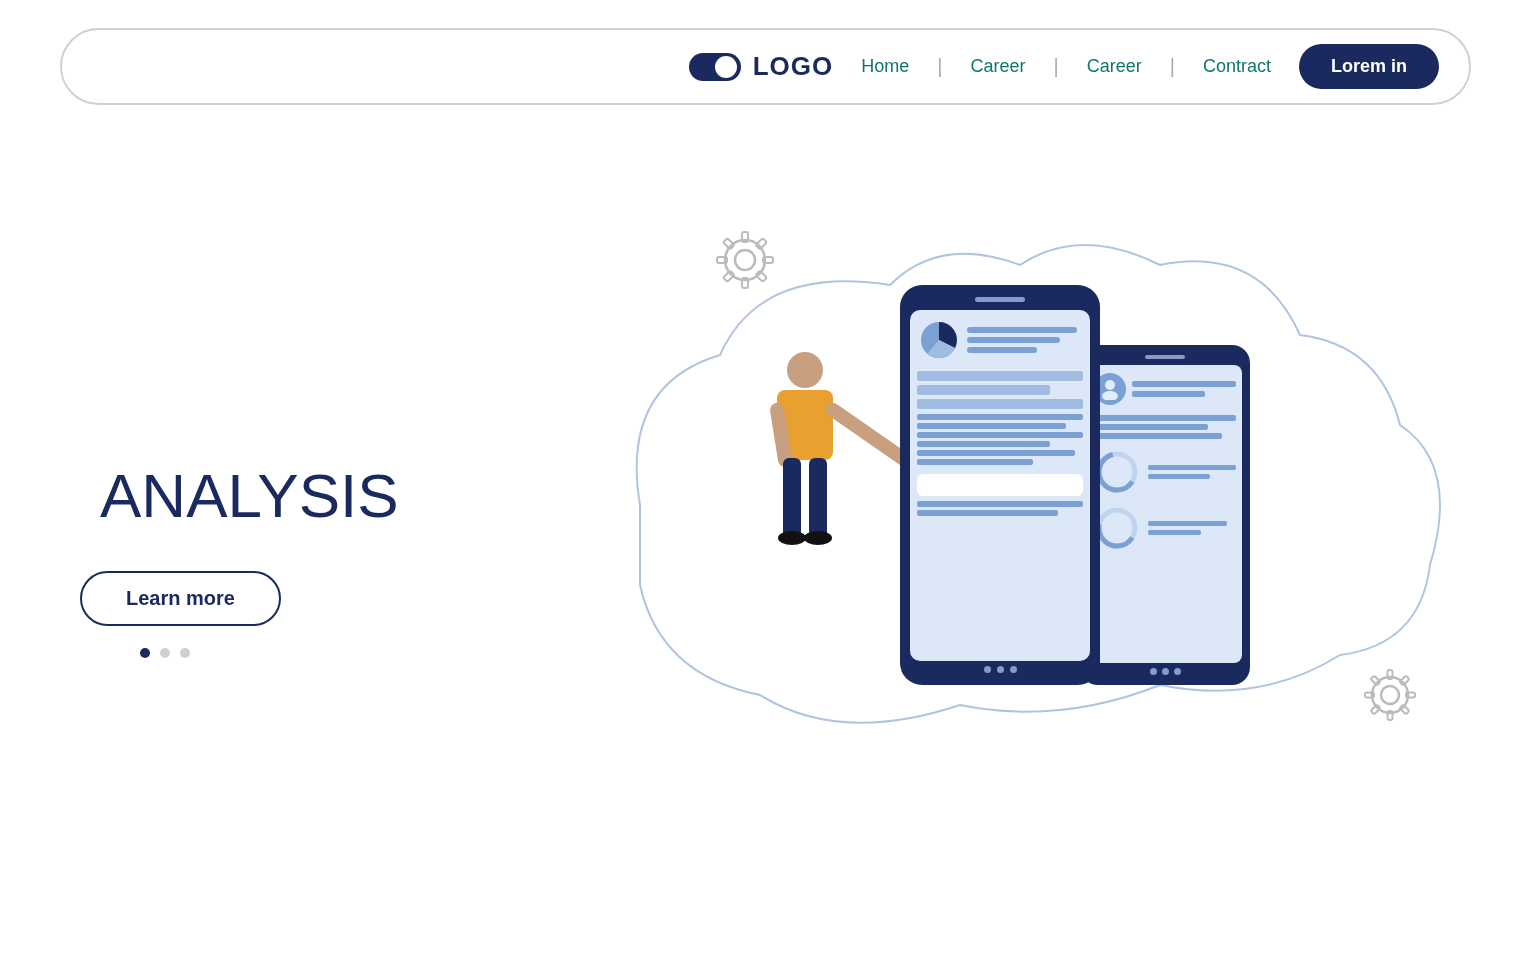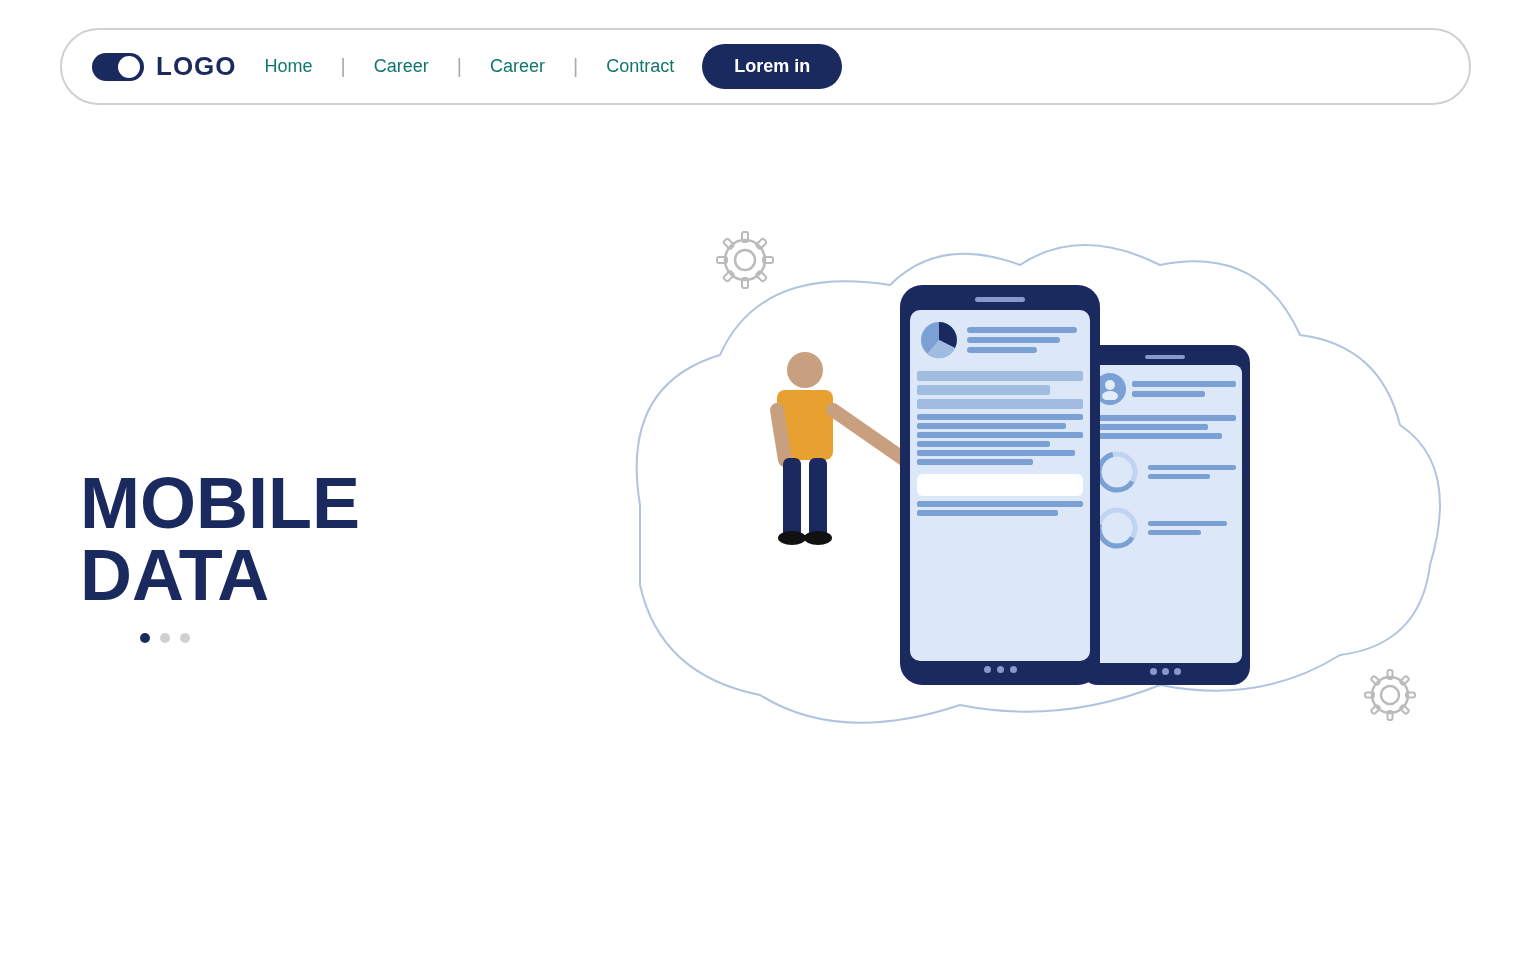--- a/index.html
+++ b/index.html
@@ -8,21 +8,21 @@
       height: 980px;
       background: #ffffff;
       font-family: 'Segoe UI', Arial, sans-serif;
       overflow: hidden;
     }
 
     
     .navbar {
       display: flex;
       align-items: center;
-      justify-content: flex-start;
+      justify-content: flex-end;
       margin: 28px 60px 0 60px;
       border: 2px solid #d0d0d0;
       border-radius: 50px;
       padding: 14px 30px;
       background: #fff;
     }
     .logo-area {
       display: flex;
       align-items: center;
       gap: 12px;
@@ -353,21 +353,22 @@
     <span class="nav-separator">|</span>
     <a class="nav-link">Contract</a>
   </div>
 
   <button class="signin-btn">Lorem in</button>
 </nav>
 
 <div class="main">
 
   <div class="left-content">
-    <div class="hero-title-top">MOBILE DATA</div>
+    <div class="hero-title-bottom">ANALYSIS</div>
+    <button class="learn-more-btn">Learn more</button>
     <div class="dots">
       <div class="dot active"></div>
       <div class="dot"></div>
       <div class="dot"></div>
     </div>
   </div>
 
   <div class="right-illustration">
 
     <svg class="blob-svg" width="900" height="580" viewBox="0 0 900 580">

